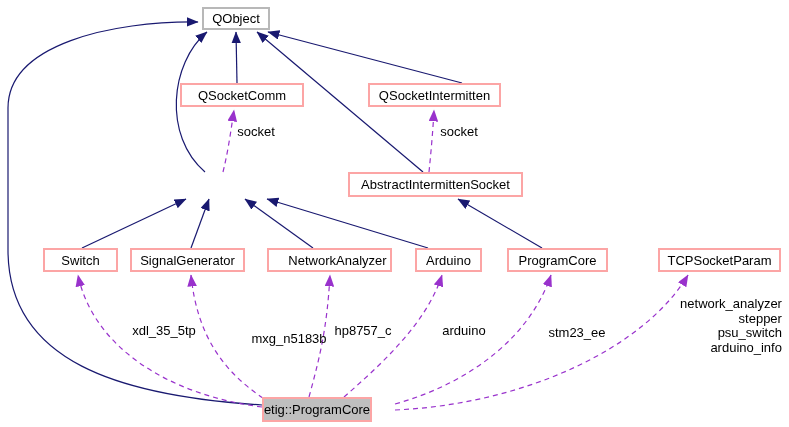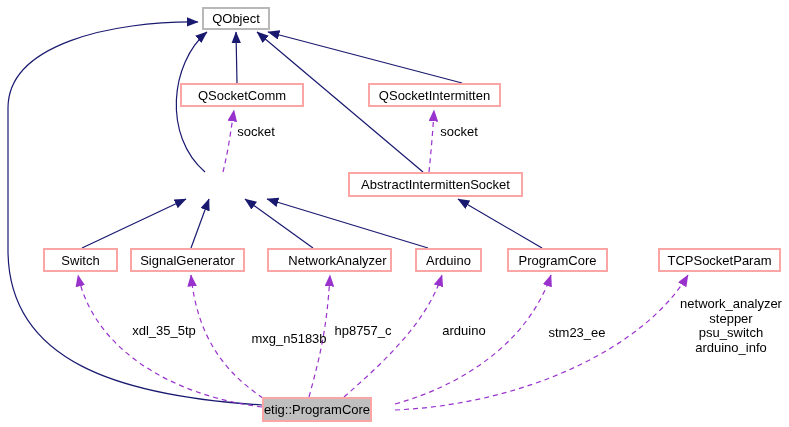--- a/index.html
+++ b/index.html
@@ -13,21 +13,21 @@
     border:2px solid #fca5a5;background:#ffffff;
     display:flex;align-items:center;justify-content:center;
     font-size:13px;color:#000000;white-space:nowrap;cursor:pointer;text-align:right;
   }
   .node-external{border-color:#b8b8b8;cursor:default;}
   .node-focus{background:#bfbfbf;border-width:2px;cursor:default;}
   .edge-label{
     position:absolute;transform:translateX(-50%);
     font-size:13px;color:#000000;white-space:nowrap;
   }
-  .edge-label-block{text-align:center;line-height:14.5px;}
+  .edge-label-block{text-align:right;line-height:14.5px;}
 </style>
 </head>
 <body>
 
 <div class="canvas">
 
   <svg class="edges" width="789" height="427" viewBox="0 0 789 427" xmlns="http://www.w3.org/2000/svg">
     <defs>
       <marker id="arrow-inherit" viewBox="0 0 10 8" refX="9.5" refY="4" markerWidth="10" markerHeight="8" orient="auto">
         <path d="M0,0 L10,4 L0,8 z" fill="#191970"></path>

